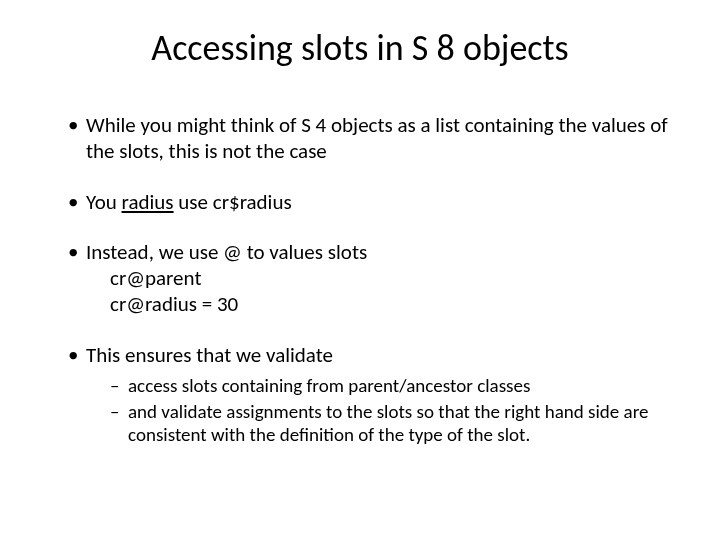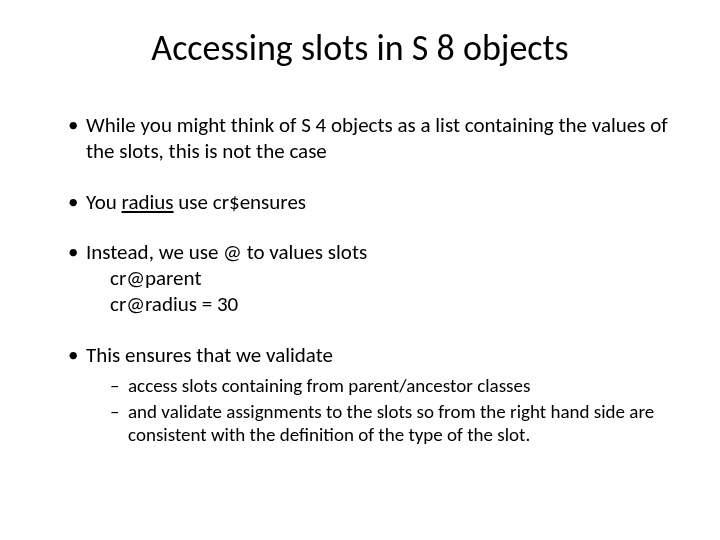--- a/index.html
+++ b/index.html
@@ -67,27 +67,27 @@
   }
 </style>
 </head>
 <body>
 
 <h1 class="title">Accessing slots in S 8 objects</h1>
 
 <ul class="main">
   <li>While you might think of S 4 objects as a list containing the values of the slots, this is not the case</li>
   <li>
-    <span>You </span><span class="underline">radius</span><span> use  cr$ensures</span>
+    <span>You </span><span class="underline">radius</span><span> use  cr$radius</span>
   </li>
   <li>
     <span>Instead, we use @ to values slots</span>
     <span class="indent-line">cr@parent</span>
     <span class="indent-line">cr@radius = 30</span>
   </li>
   <li>
     <span>This ensures that we validate</span>
     <ul class="sub">
       <li>access slots containing from parent/ancestor classes</li>
-      <li>and validate assignments to the slots so from the right hand side are consistent with the definition of the type of the slot.</li>
+      <li>and validate assignments to the slots so that the right hand side are consistent with the definition of the type of the slot.</li>
     </ul>
   </li>
 </ul>
 
 </body></html>

